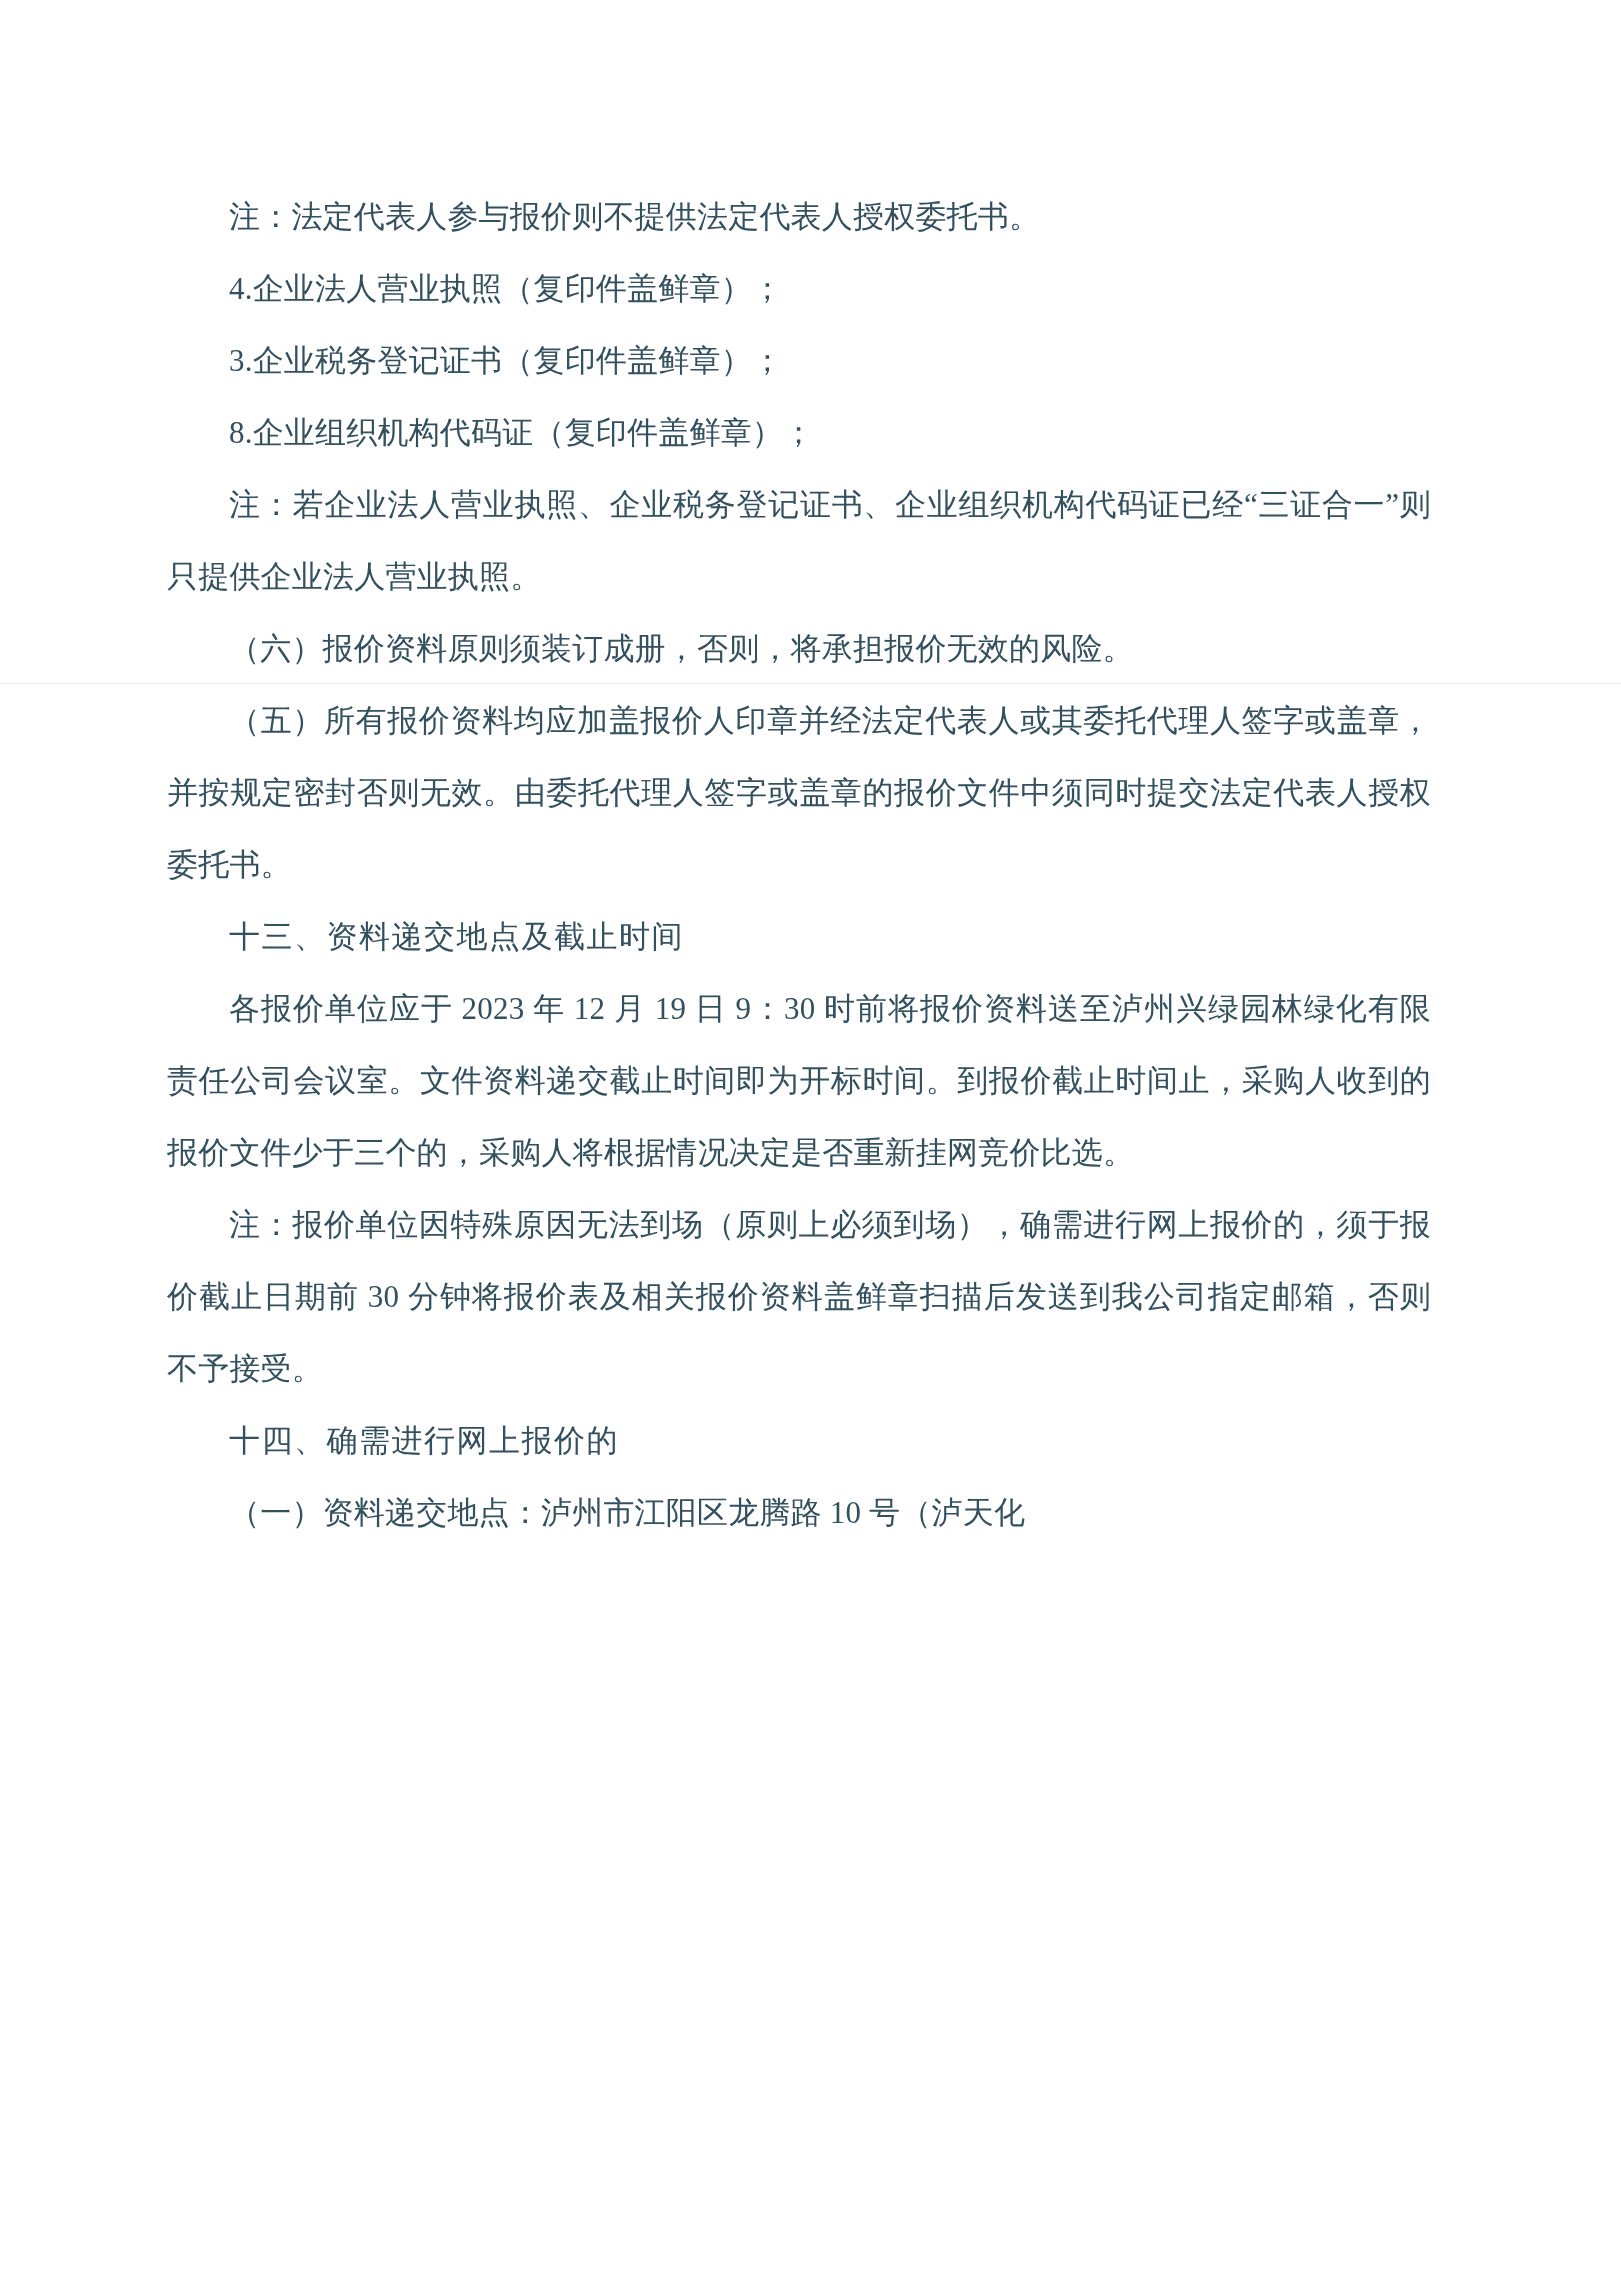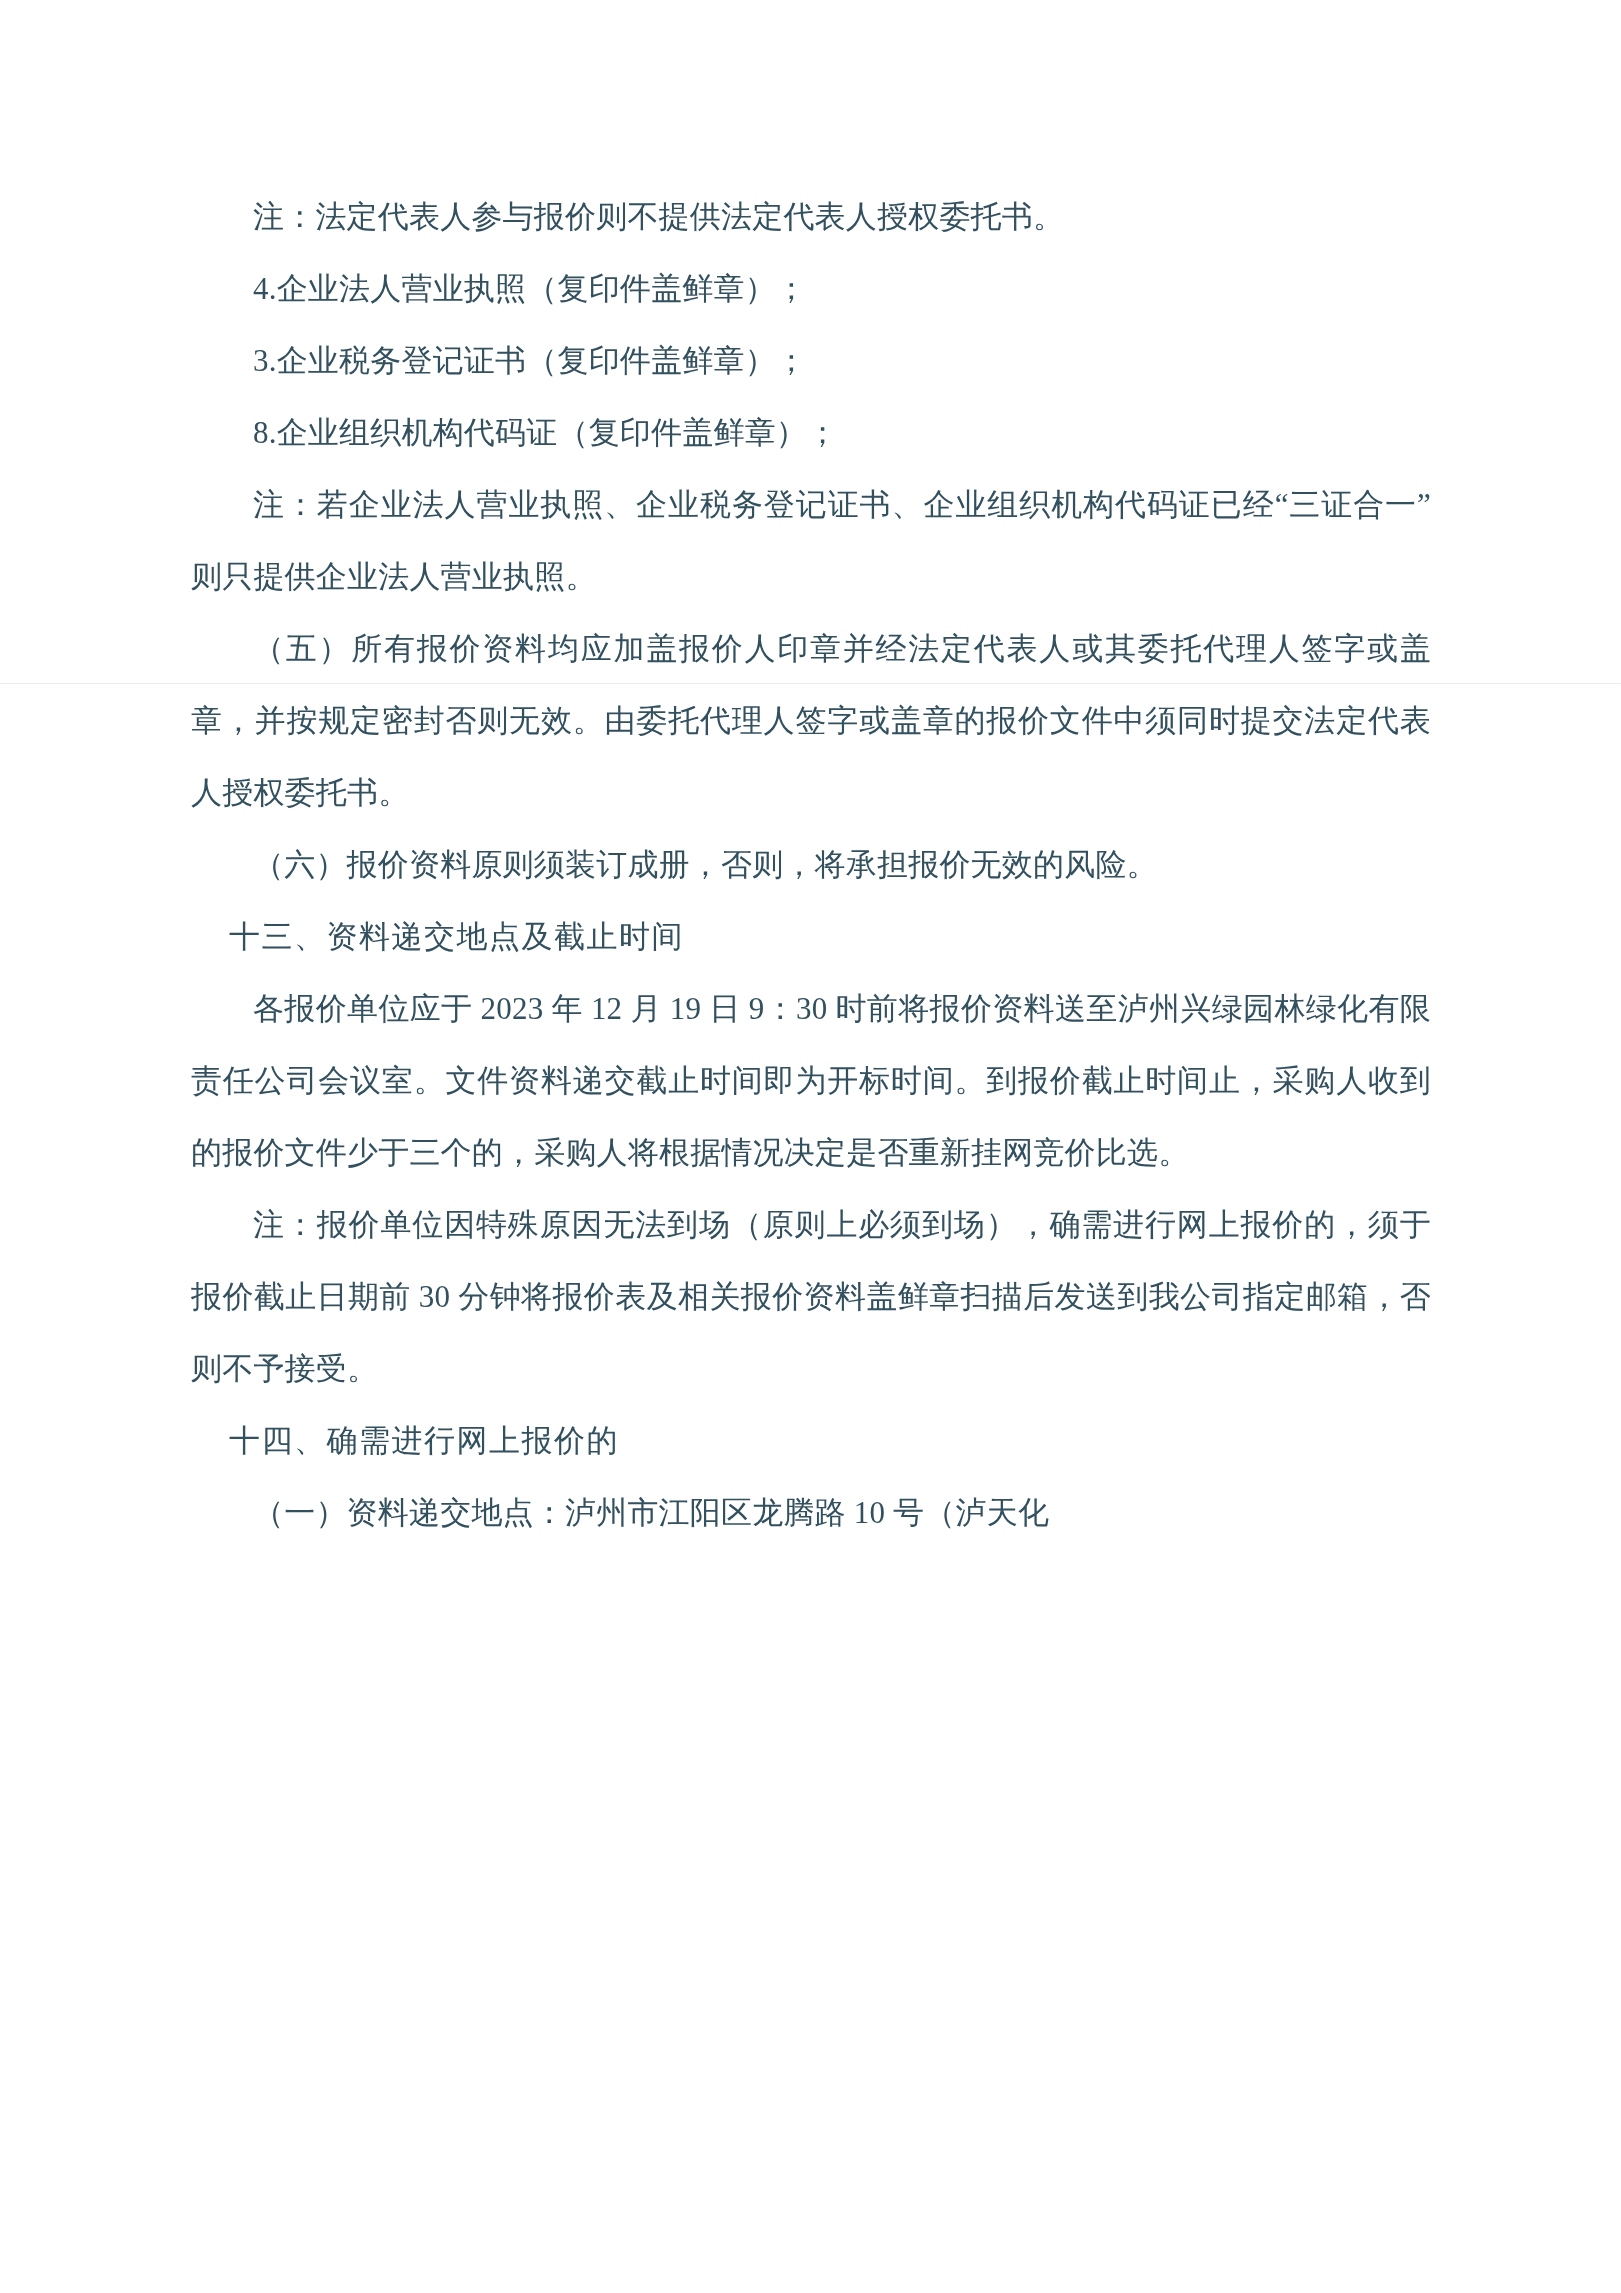--- a/index.html
+++ b/index.html
@@ -37,21 +37,20 @@
     font-size: 31px;
     line-height: 72px;
     color: #33505f;
     letter-spacing: 0.2px;
     text-align: justify;
     text-justify: inter-ideograph;
     white-space: pre-wrap;
   }
   p.indent {
     text-indent: 62px;
-    margin-left: 24px;
   }
   p.heading {
     font-weight: normal;
     text-indent: 62px;
     letter-spacing: 1.5px;
   }
   .blk {
     margin-bottom: 0px;
   }
 </style>
@@ -67,23 +66,23 @@
 
     <p class="indent blk">4.企业法人营业执照（复印件盖鲜章）；</p>
 
     <p class="indent blk">3.企业税务登记证书（复印件盖鲜章）；</p>
 
     <p class="indent blk">8.企业组织机构代码证（复印件盖鲜章）；</p>
 
     <p class="indent blk">注：若企业法人营业执照、企业税务登记证书、企业组织机构代码证已经“三证合一”则只提供企业法人营业执照。</p>
 
 
+    <p class="indent blk">（六）报价资料原则须装订成册，否则，将承担报价无效的风险。</p>
+
     <p class="indent blk">（五）所有报价资料均应加盖报价人印章并经法定代表人或其委托代理人签字或盖章，并按规定密封否则无效。由委托代理人签字或盖章的报价文件中须同时提交法定代表人授权委托书。</p>
-
-    <p class="indent blk">（六）报价资料原则须装订成册，否则，将承担报价无效的风险。</p>
 
     <p class="heading blk">十三、资料递交地点及截止时间</p>
 
     <p class="indent blk">各报价单位应于 2023 年 12 月 19 日 9：30 时前将报价资料送至泸州兴绿园林绿化有限责任公司会议室。文件资料递交截止时间即为开标时间。到报价截止时间止，采购人收到的报价文件少于三个的，采购人将根据情况决定是否重新挂网竞价比选。</p>
 
     <p class="indent blk">注：报价单位因特殊原因无法到场（原则上必须到场），确需进行网上报价的，须于报价截止日期前 30 分钟将报价表及相关报价资料盖鲜章扫描后发送到我公司指定邮箱，否则不予接受。</p>
 
     <p class="heading blk">十四、确需进行网上报价的</p>
 
     <p class="indent blk">（一）资料递交地点：泸州市江阳区龙腾路 10 号（泸天化</p>

